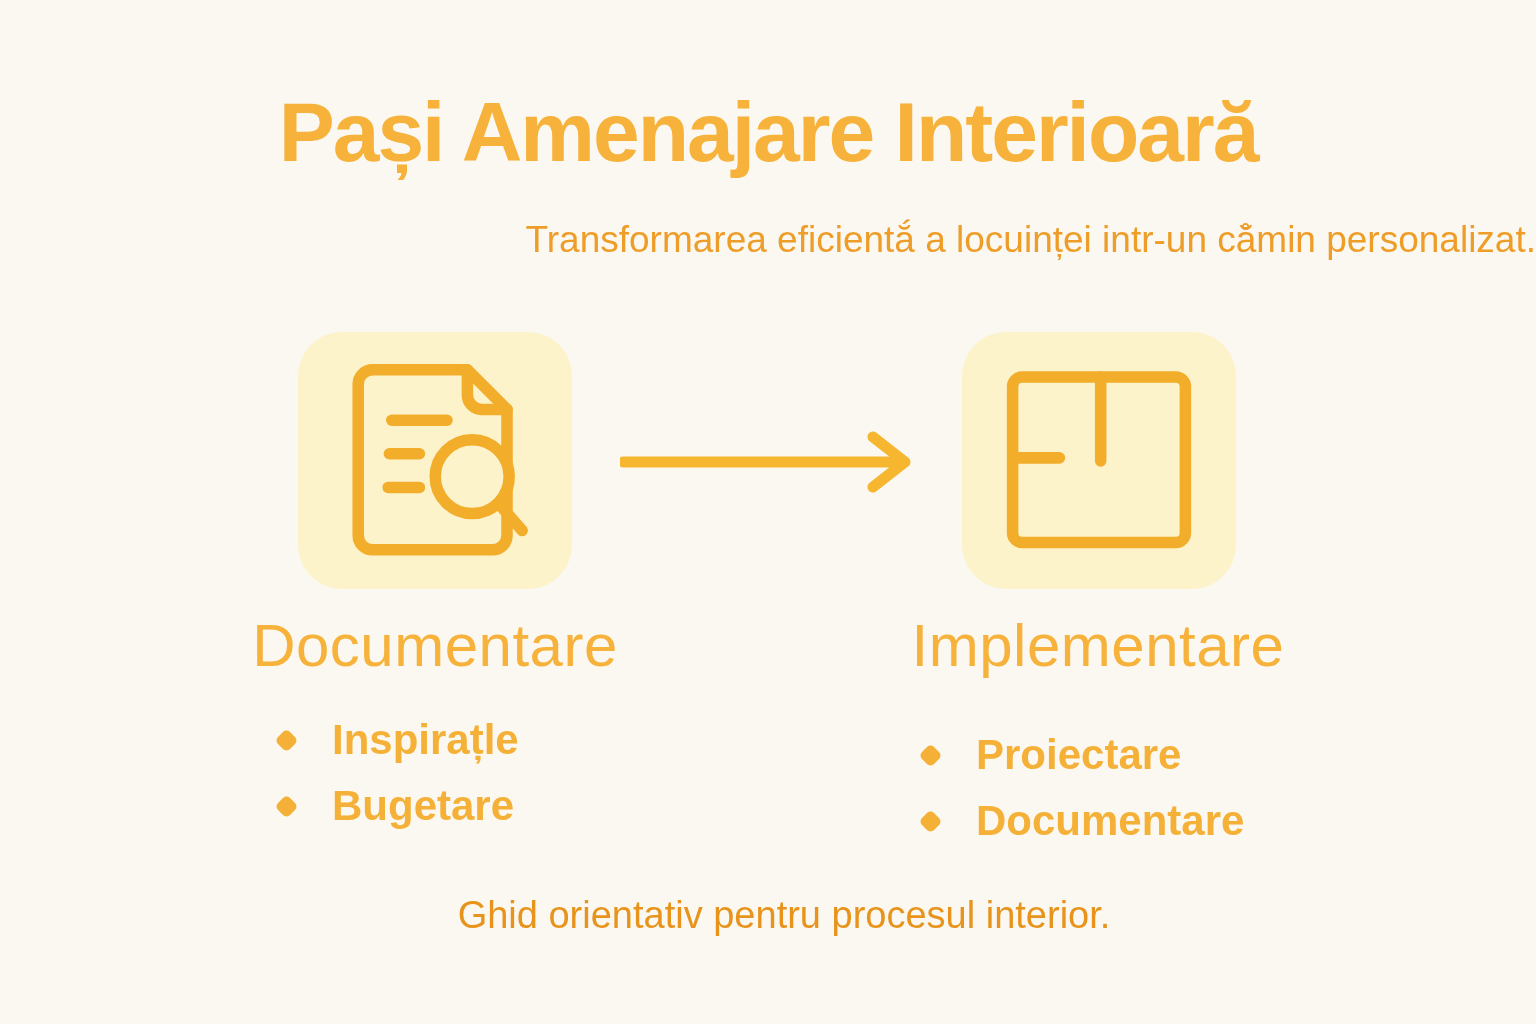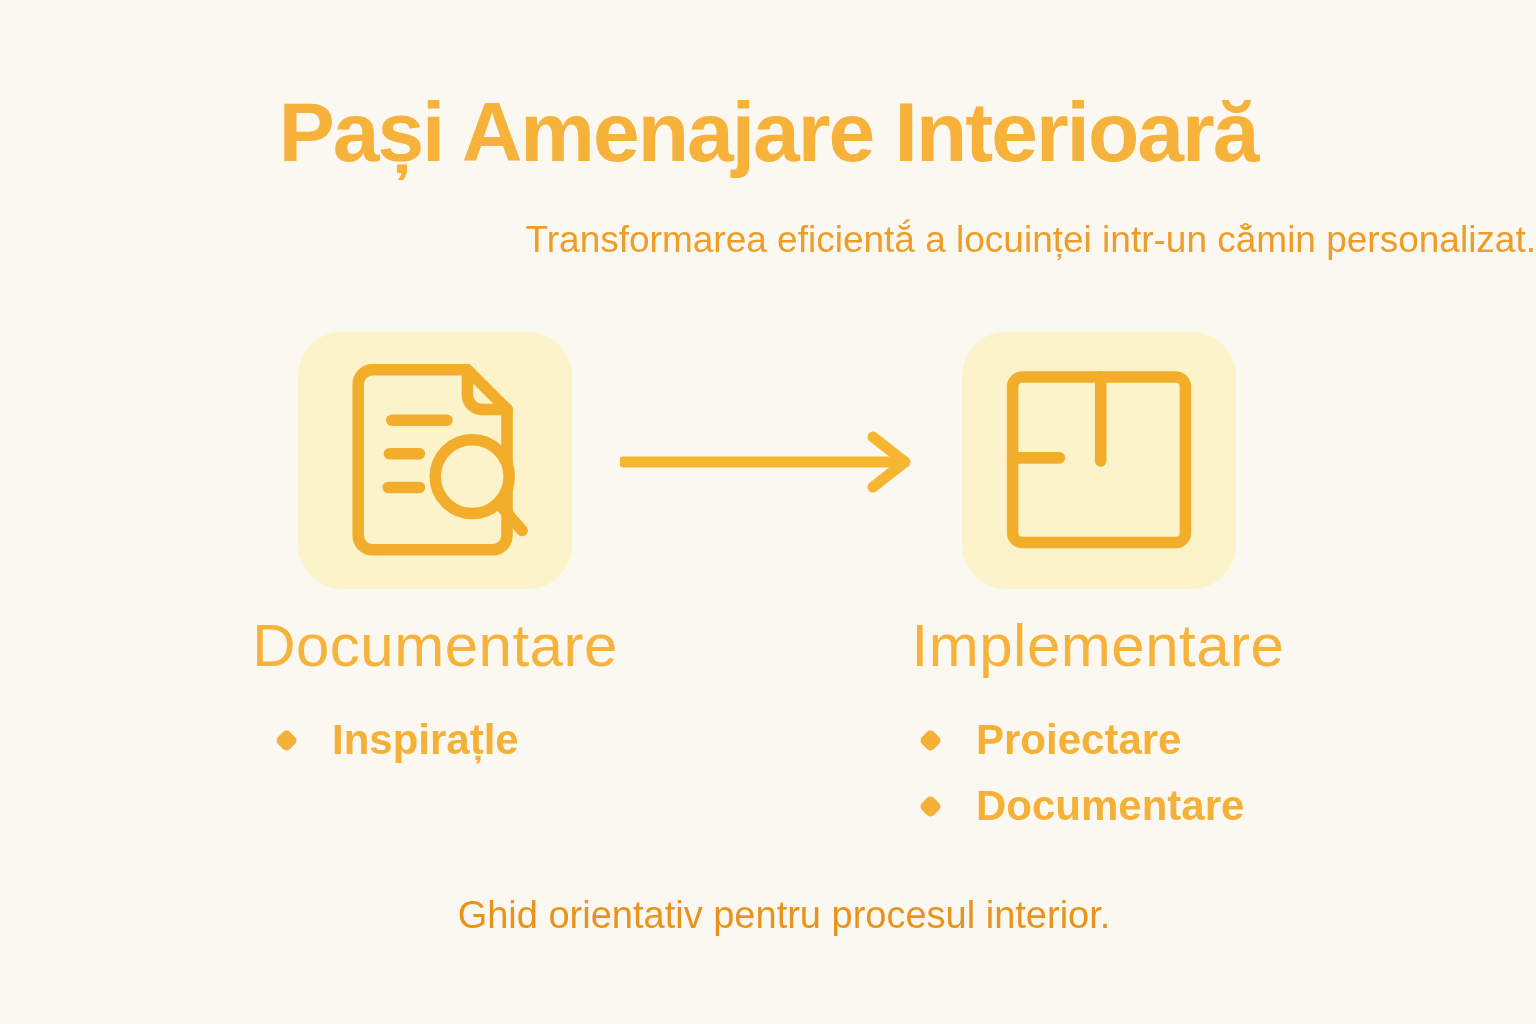--- a/index.html
+++ b/index.html
@@ -75,21 +75,21 @@
   }
   .heading-left  { left: 155px; }
   .heading-right { left: 818px; }
   .list {
     position: absolute;
     top: 718px;
     margin: 0; padding: 0;
     list-style: none;
   }
   .list-left  { left: 278px; }
-  .list-right { left: 922px; }
+  .list-right { left: 922px; margin-top: 15px; }
   .list-item {
     display: flex;
     align-items: center;
     gap: 37px;
     height: 44px;
     margin-bottom: 22px;
     font-size: 42px;
     font-weight: 600;
     line-height: 1;
     color: var(--bullet, #F5B137);
@@ -147,20 +147,24 @@
   </div>
 
   <h2 class="heading heading-left">Documentare</h2>
   <h2 class="heading heading-right">Implementare</h2>
 
   <ul class="list list-left">
     <li class="list-item">
       <span class="marker"></span>
       <span class="label">Inspirațle</span>
     </li>
+    <li class="list-item">
+      <span class="marker"></span>
+      <span class="label">Bugetare</span>
+    </li>
   </ul>
 
   <ul class="list list-right">
     <li class="list-item">
       <span class="marker"></span>
       <span class="label">Proiectare</span>
     </li>
     <li class="list-item">
       <span class="marker"></span>
       <span class="label">Documentare</span>

